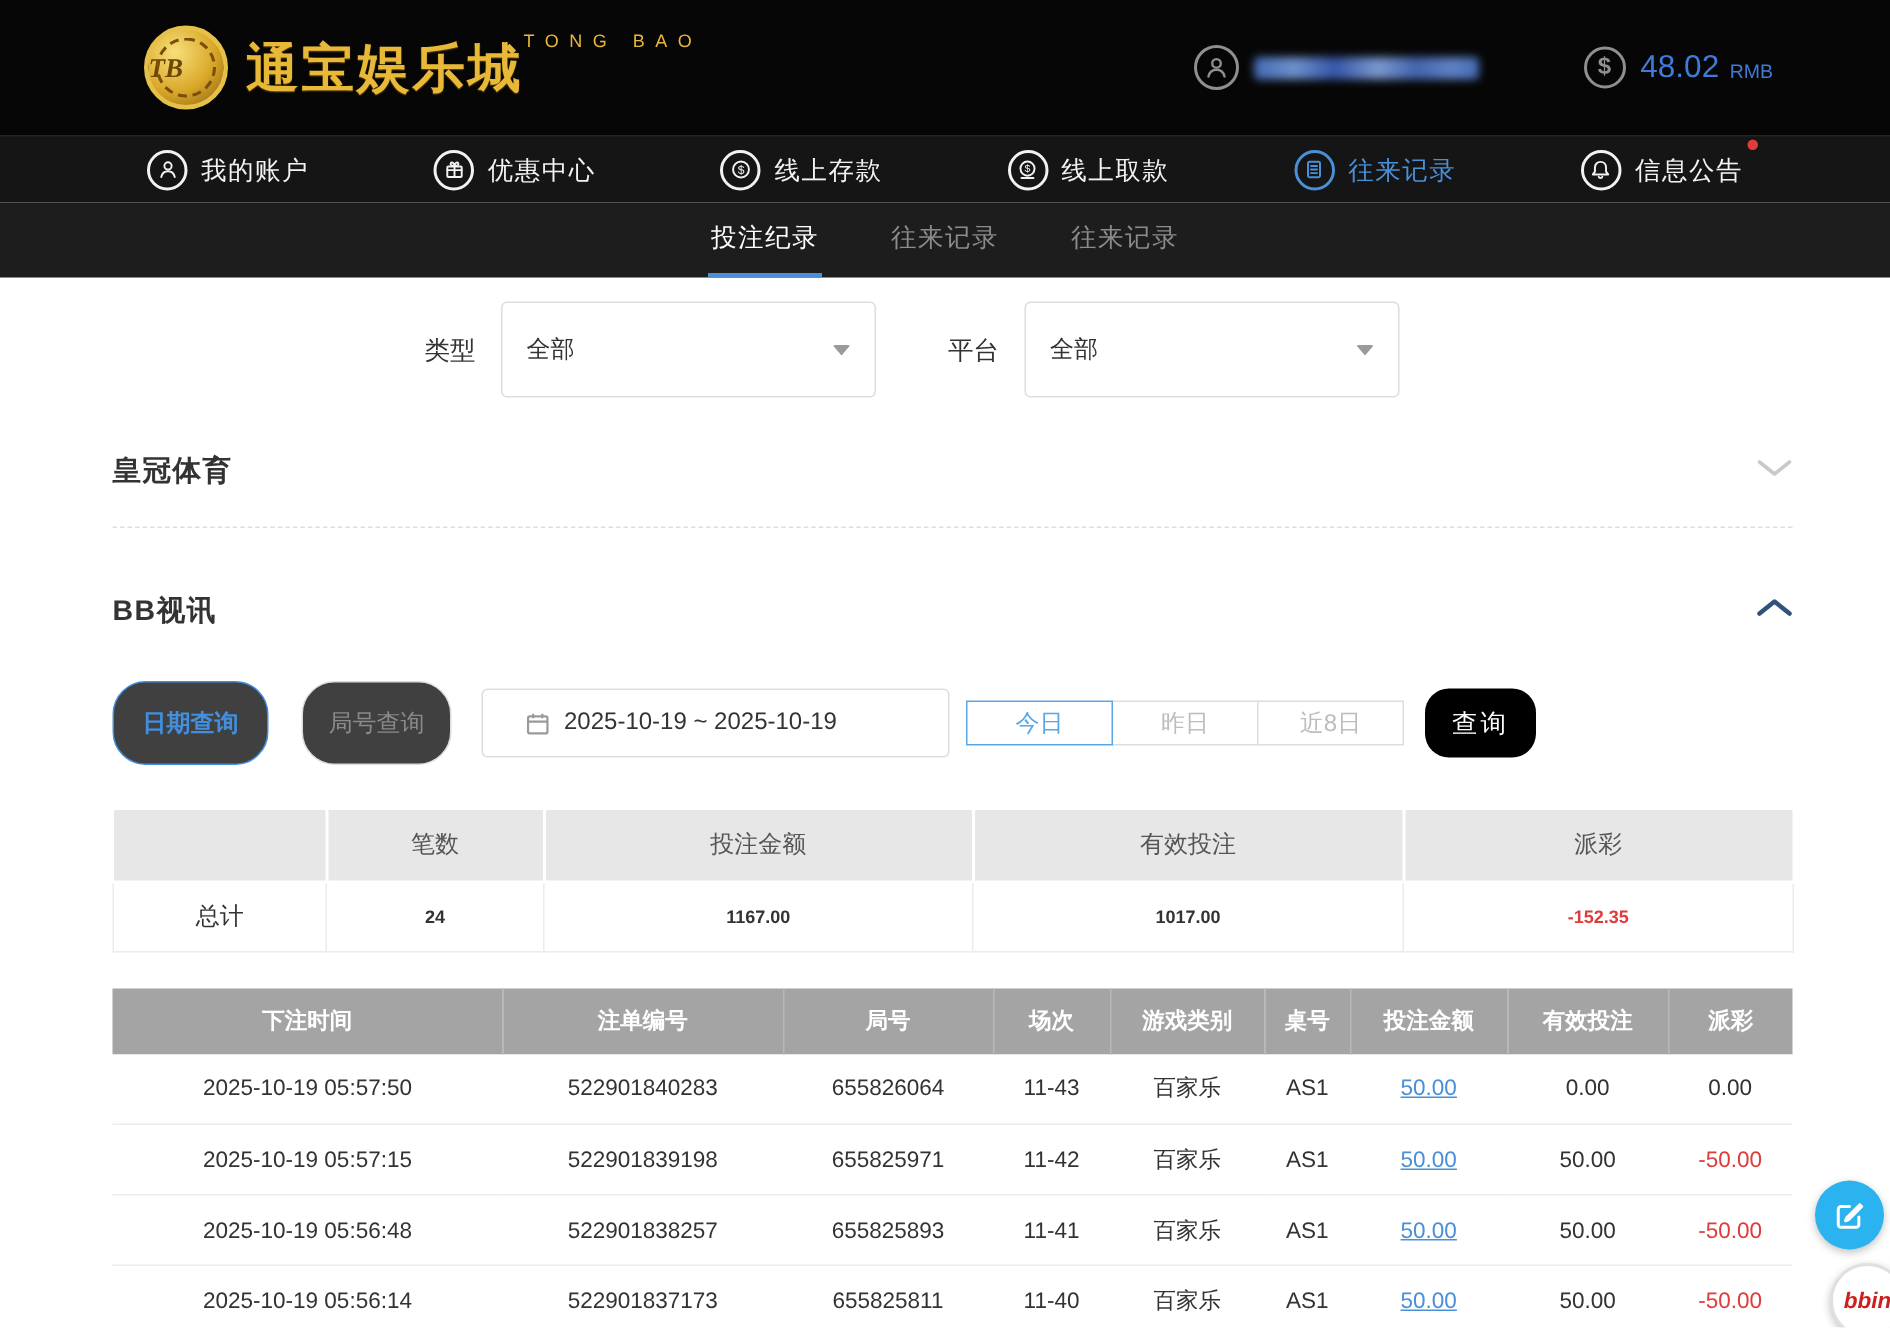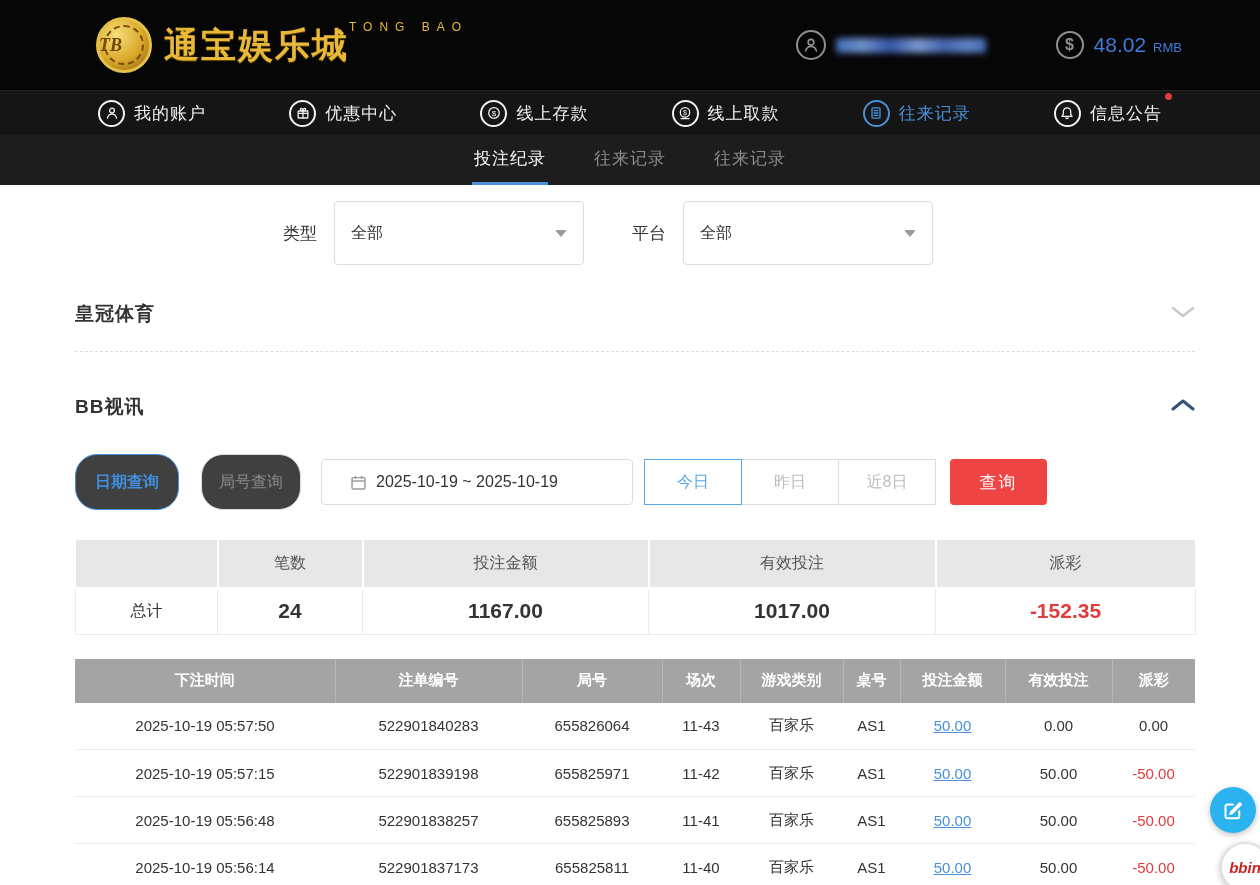--- a/index.html
+++ b/index.html
@@ -79,34 +79,34 @@
   .query-row { display:flex; align-items:center; margin-top:34px; }
   .pill { height:56px; border-radius:22px; display:flex; align-items:center; justify-content:center;
     font-size:16px; cursor:pointer; background:#404040; }
   .pill.date-q { width:104px; border:1px solid #418fde; color:#418fde; font-weight:bold; }
   .pill.round-q { width:100px; border:1px solid #ddd; color:#8a8a8a; margin-left:22px; }
   .date-input { width:312px; height:46px; border:1px solid #ddd; border-radius:4px;
     display:flex; align-items:center; padding:0 28px; margin-left:20px; cursor:pointer; }
   .date-input svg { stroke:#9a9a9a; fill:none; stroke-width:1.3; }
   .date-text { font-size:16px; color:#333; margin-left:9px; }
   .btn-group { display:flex; margin-left:12px; }
-  .seg { width:98px; height:46px; display:flex; align-items:center; justify-content:center;
+  .seg { width:98px; height:30px; display:flex; align-items:center; justify-content:center;
     font-size:16px; background:#fff; border:1px solid #ddd; color:#bdbdbd; cursor:pointer; margin-left:-1px; }
   .seg.active { border-color:#5aa7e8; color:#5aa7e8; z-index:2; }
-  .search-btn { width:97px; height:46px; margin-left:14px; background:#ef4444; color:#fff;
-    font-size:17px; border:none; border-radius:4px; display:flex; align-items:center;
+  .search-btn { width:74px; height:46px; margin-left:14px; background:#000000; color:#fff;
+    font-size:17px; border:none; border-radius:16px; display:flex; align-items:center;
     justify-content:center; cursor:pointer; letter-spacing:2px; }
 
   
   table { border-collapse:collapse; table-layout:fixed; }
   .summary-table { width:1120px; margin-top:30px; }
   .summary-table th { background:#e7e7e7; height:48px; font-size:16px; color:#555;
     font-weight:normal; border:2px solid #fff; border-top:none; }
   .summary-table th:first-child { border-left:none; }
-  .summary-table td { height:46px; text-align:center; font-size:21px; color:#333;
+  .summary-table td { height:46px; text-align:center; font-size:12px; color:#333;
     border:1px solid #ececec; background:#fff; font-weight:bold; }
   .summary-table td.lbl { font-weight:normal; font-size:16px; }
   .neg { color:#e03c3c !important; }
 
   
   .data-table { width:1120px; margin-top:24px; }
   .data-table th { background:#a4a4a4; color:#fff; height:44px; font-size:15px;
     font-weight:bold; border-left:1px solid #b8b8b8; }
   .data-table th:first-child { border-left:none; }
   .data-table td { height:47px; text-align:center; font-size:15px; color:#333;

